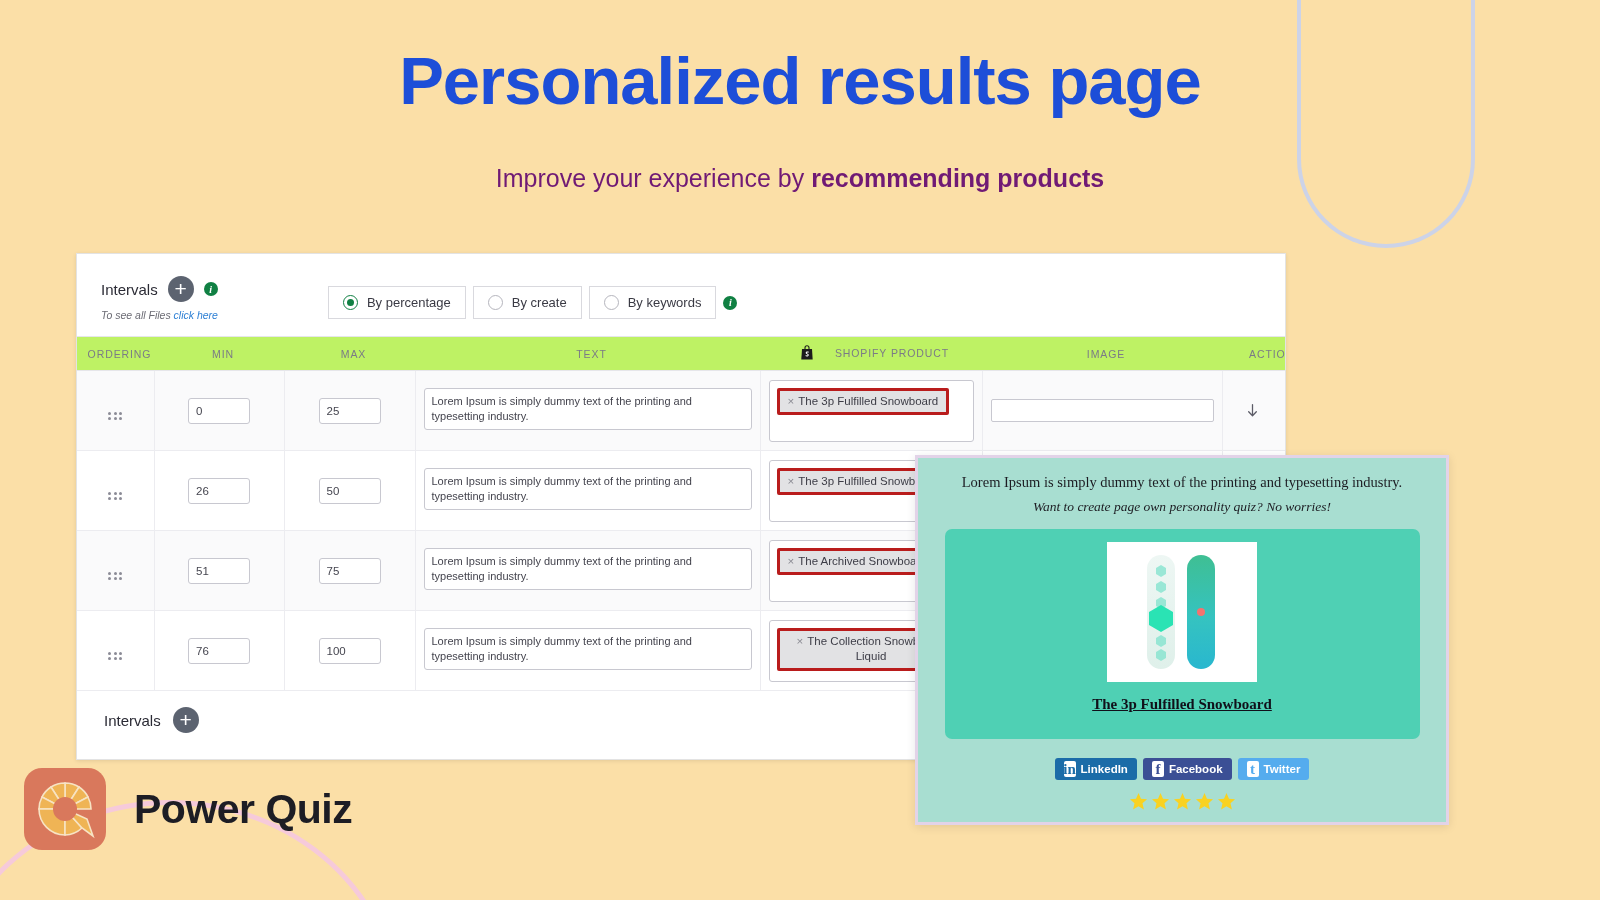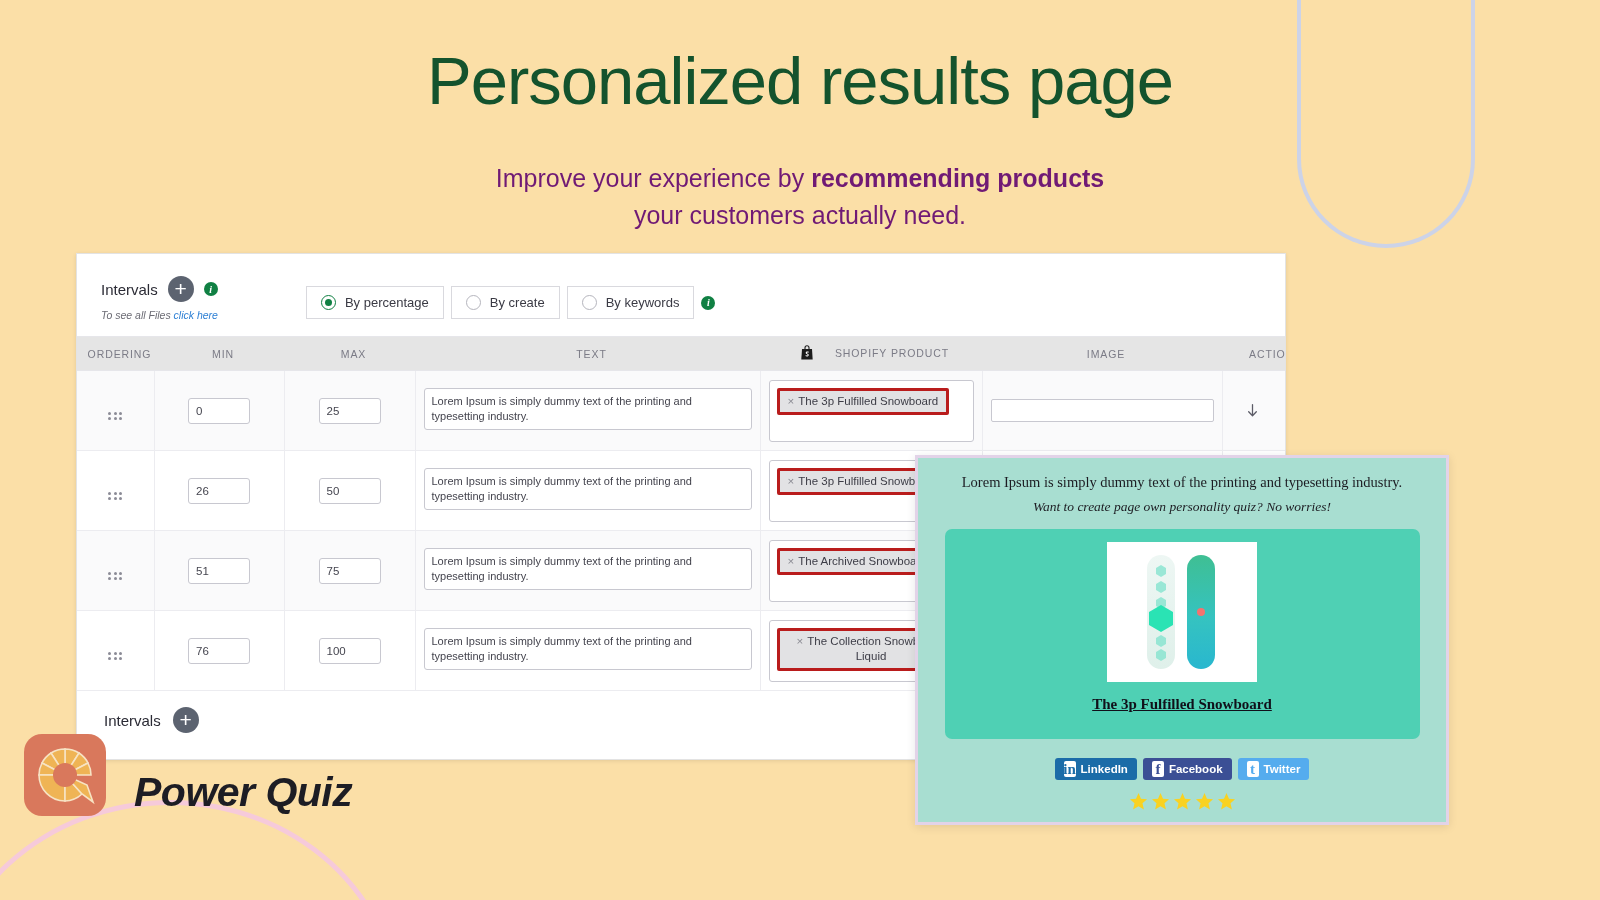--- a/index.html
+++ b/index.html
@@ -27,22 +27,22 @@
     width: 460px; height: 420px;
     border: 5px solid #f6cada;
     border-radius: 50%;
     z-index: 0;
   }
 
   
   .hero { position: relative; z-index: 2; text-align: center; padding-top: 44px; }
   .hero-title {
     font-size: 67px;
-    font-weight: normal;
-    color: #14532d;
+    font-weight: bold;
+    color: #1d4ed8;
     letter-spacing: -1px;
     line-height: 1.1;
   }
   .hero-sub {
     margin-top: 42px;
     font-size: 25px;
     color: #701a75;
     line-height: 1.5;
   }
   .hero-sub b { font-weight: bold; }
@@ -84,21 +84,21 @@
     font-family: "Liberation Serif", serif;
     cursor: pointer;
   }
   .files-note {
     font-size: 10.5px; font-style: italic; color: #6b6b74;
     margin-top: 7px;
   }
   .files-note a { color: #2c7fd4; text-decoration: none; }
 
   .radio-group {
-    display: flex; margin-left: 88px; margin-top: 10px; align-items: center;
+    display: flex; margin-left: 110px; margin-top: 10px; align-items: center;
   }
   .radio-pill {
     display: flex; align-items: center; gap: 9px;
     border: 1px solid #d9d9de;
     padding: 8px 14px;
     background: #fff;
     font-size: 13px; color: #3a3a44;
     cursor: pointer;
     margin-right: 7px;
   }
@@ -109,21 +109,21 @@
     flex: none;
   }
   .radio-pill.active .radio-circle { border-color: #108043; }
   .radio-pill.active .radio-circle::after {
     content: ""; width: 7px; height: 7px; border-radius: 50%; background: #108043;
   }
 
   
   .tbl { width: 100%; border-collapse: collapse; table-layout: fixed; }
   .tbl thead th {
-    background: #e5e5e5;
+    background: #bef264;
     border-top: 1px solid #e6e6ea;
     border-bottom: 1px solid #e6e6ea;
     font-size: 10.5px;
     letter-spacing: .9px;
     color: #7b7b86;
     font-weight: normal;
     height: 34px;
     text-align: center;
     vertical-align: middle;
     padding-left: 8px;
@@ -247,43 +247,42 @@
   .soc-glyph {
     width: 12px; height: 16px; background: #fff; border-radius: 2px;
     display: flex; align-items: center; justify-content: center;
     font-size: 15px; font-weight: bold; font-family: "Liberation Serif", serif;
   }
   .stars { display: flex; justify-content: center; gap: 3px; margin-top: 12px; }
   .star { width: 19px; height: 19px; display:block; cursor: pointer; }
 
   
   .brand {
-    position: absolute; left: 24px; top: 734px;
-    display: flex; align-items: flex-end; gap: 28px; z-index: 4; font-style: italic;
+    position: absolute; left: 24px; top: 768px;
+    display: flex; align-items: center; gap: 28px; z-index: 4;
   }
   .logo-tile {
     width: 82px; height: 82px; border-radius: 18px;
     background: #d9785c;
     display: flex; align-items: center; justify-content: center;
   }
   .brand-name {
     font-size: 41px; font-weight: bold; color: #1d1d24; letter-spacing: -.5px;
   }
 </style>
 </head>
 <body>
 
 <div class="deco-u"></div>
 <div class="deco-pink"></div>
 
 <div class="hero">
   <div class="hero-title">Personalized results page</div>
   <div class="hero-sub">
     <span>Improve your experience by </span><b>recommending products</b><br>
-    <span>your customers actually need.</span>
   </div>
 </div>
 
 <div class="panel">
 
   <div class="panel-top">
     <div class="intervals-block">
       <div class="intervals-row">
         <span class="intervals-label">Intervals</span>
         <span class="plus-btn">+</span>

